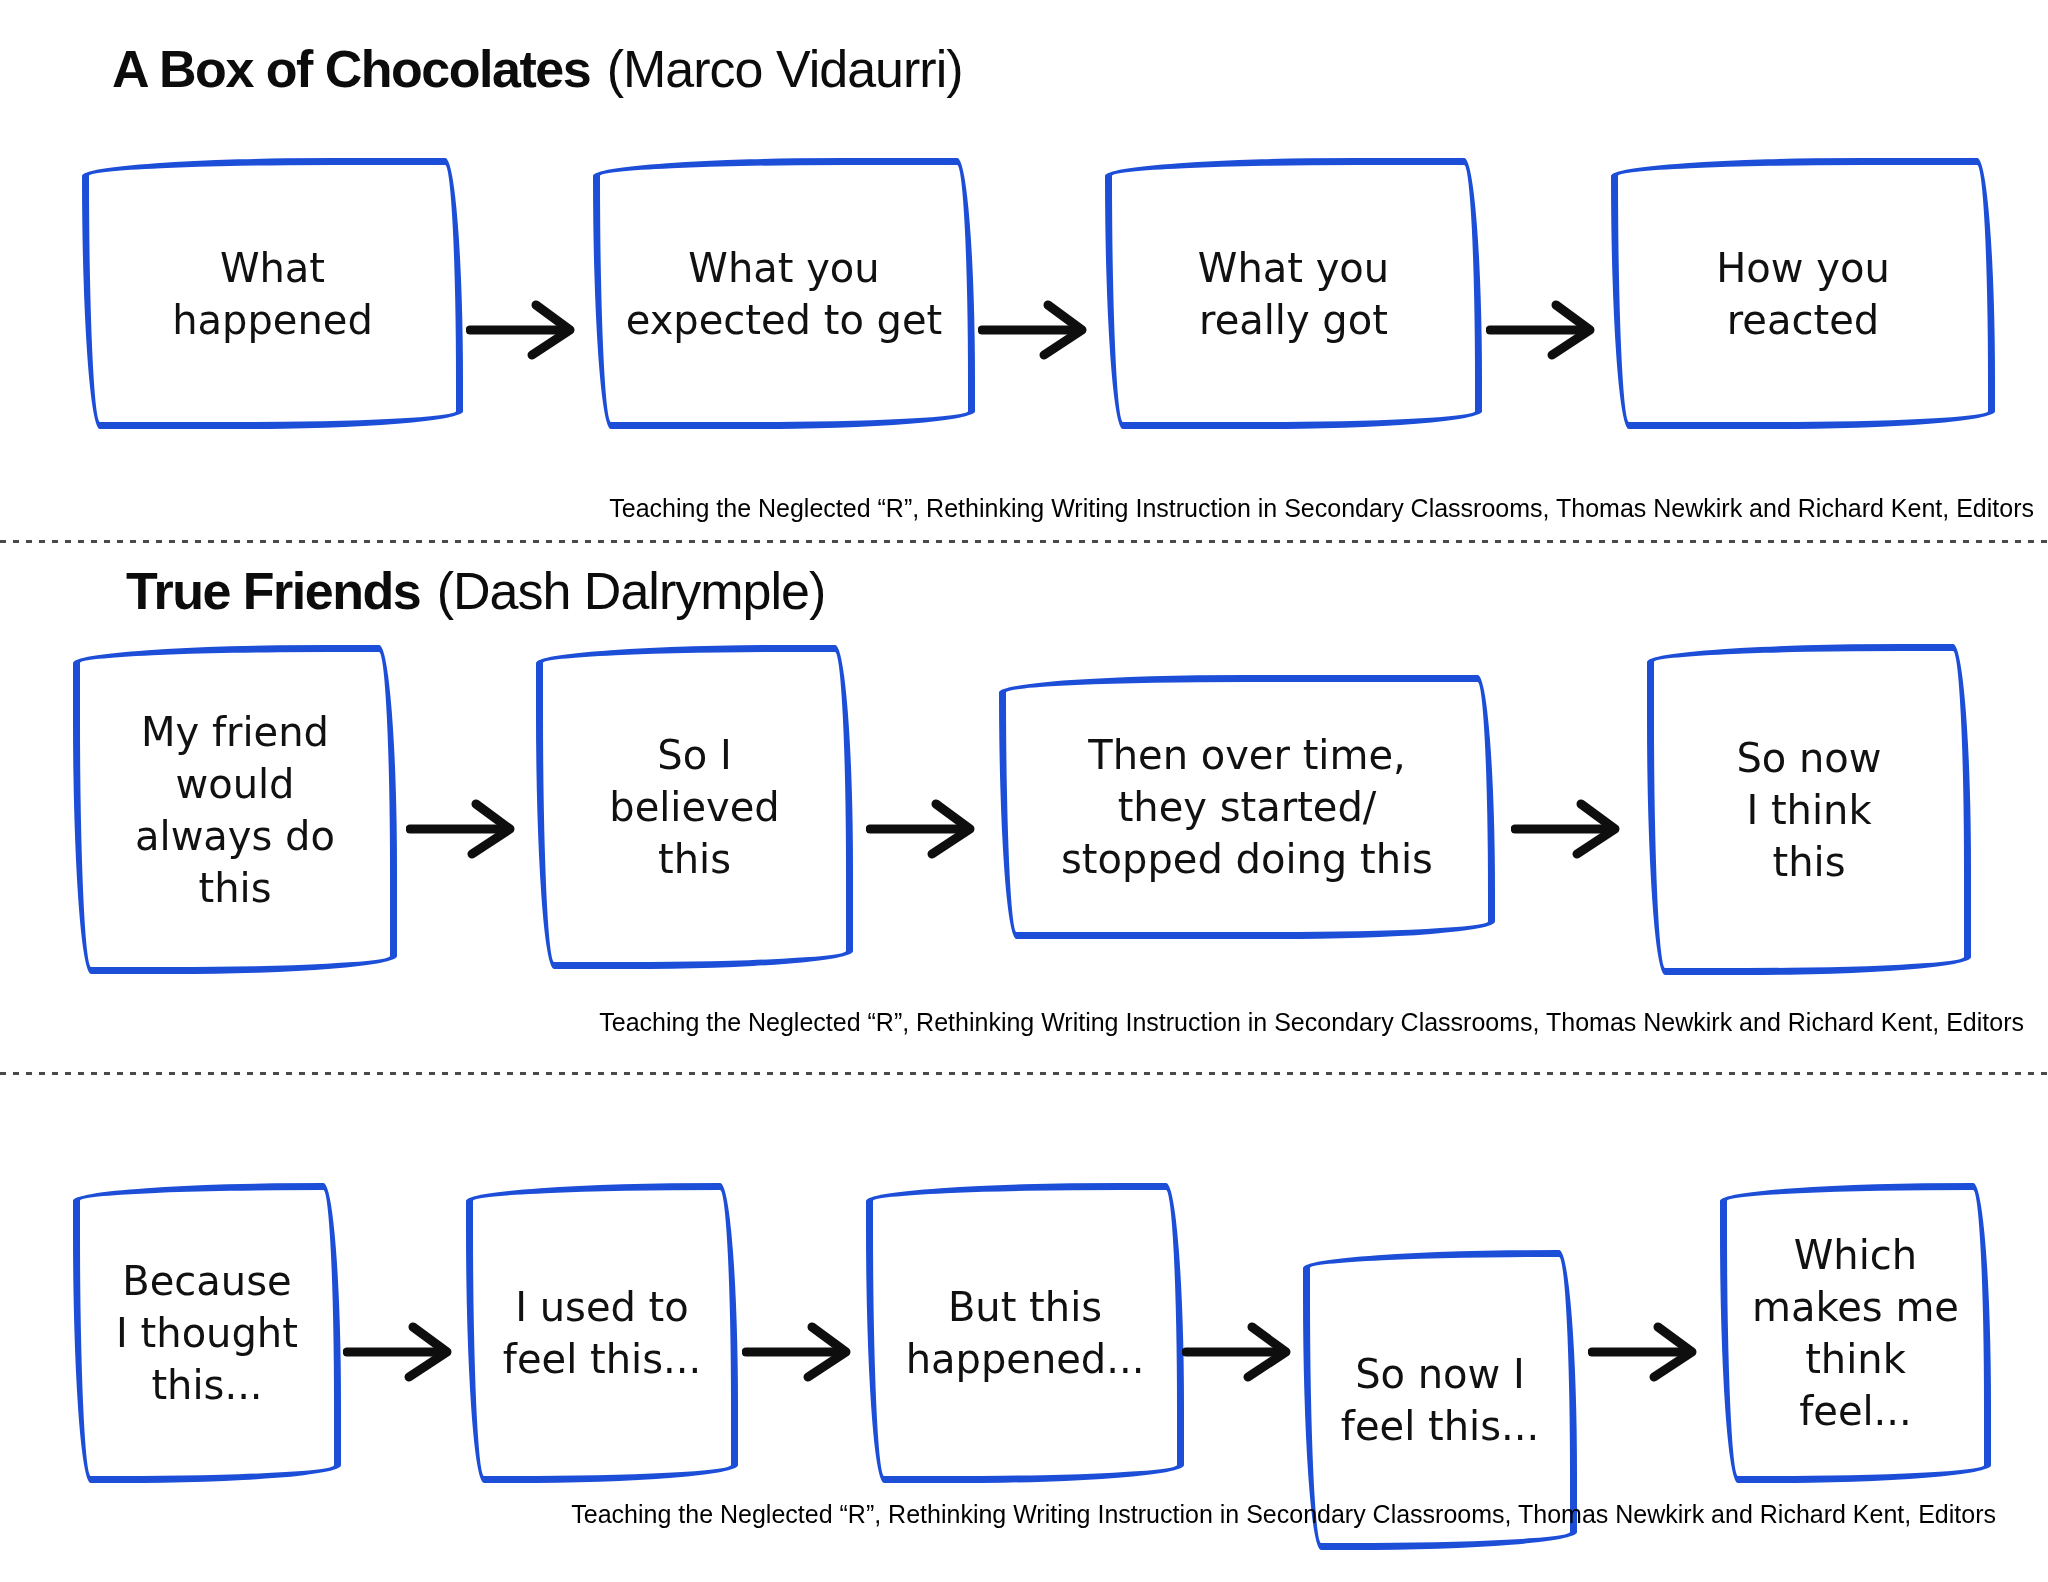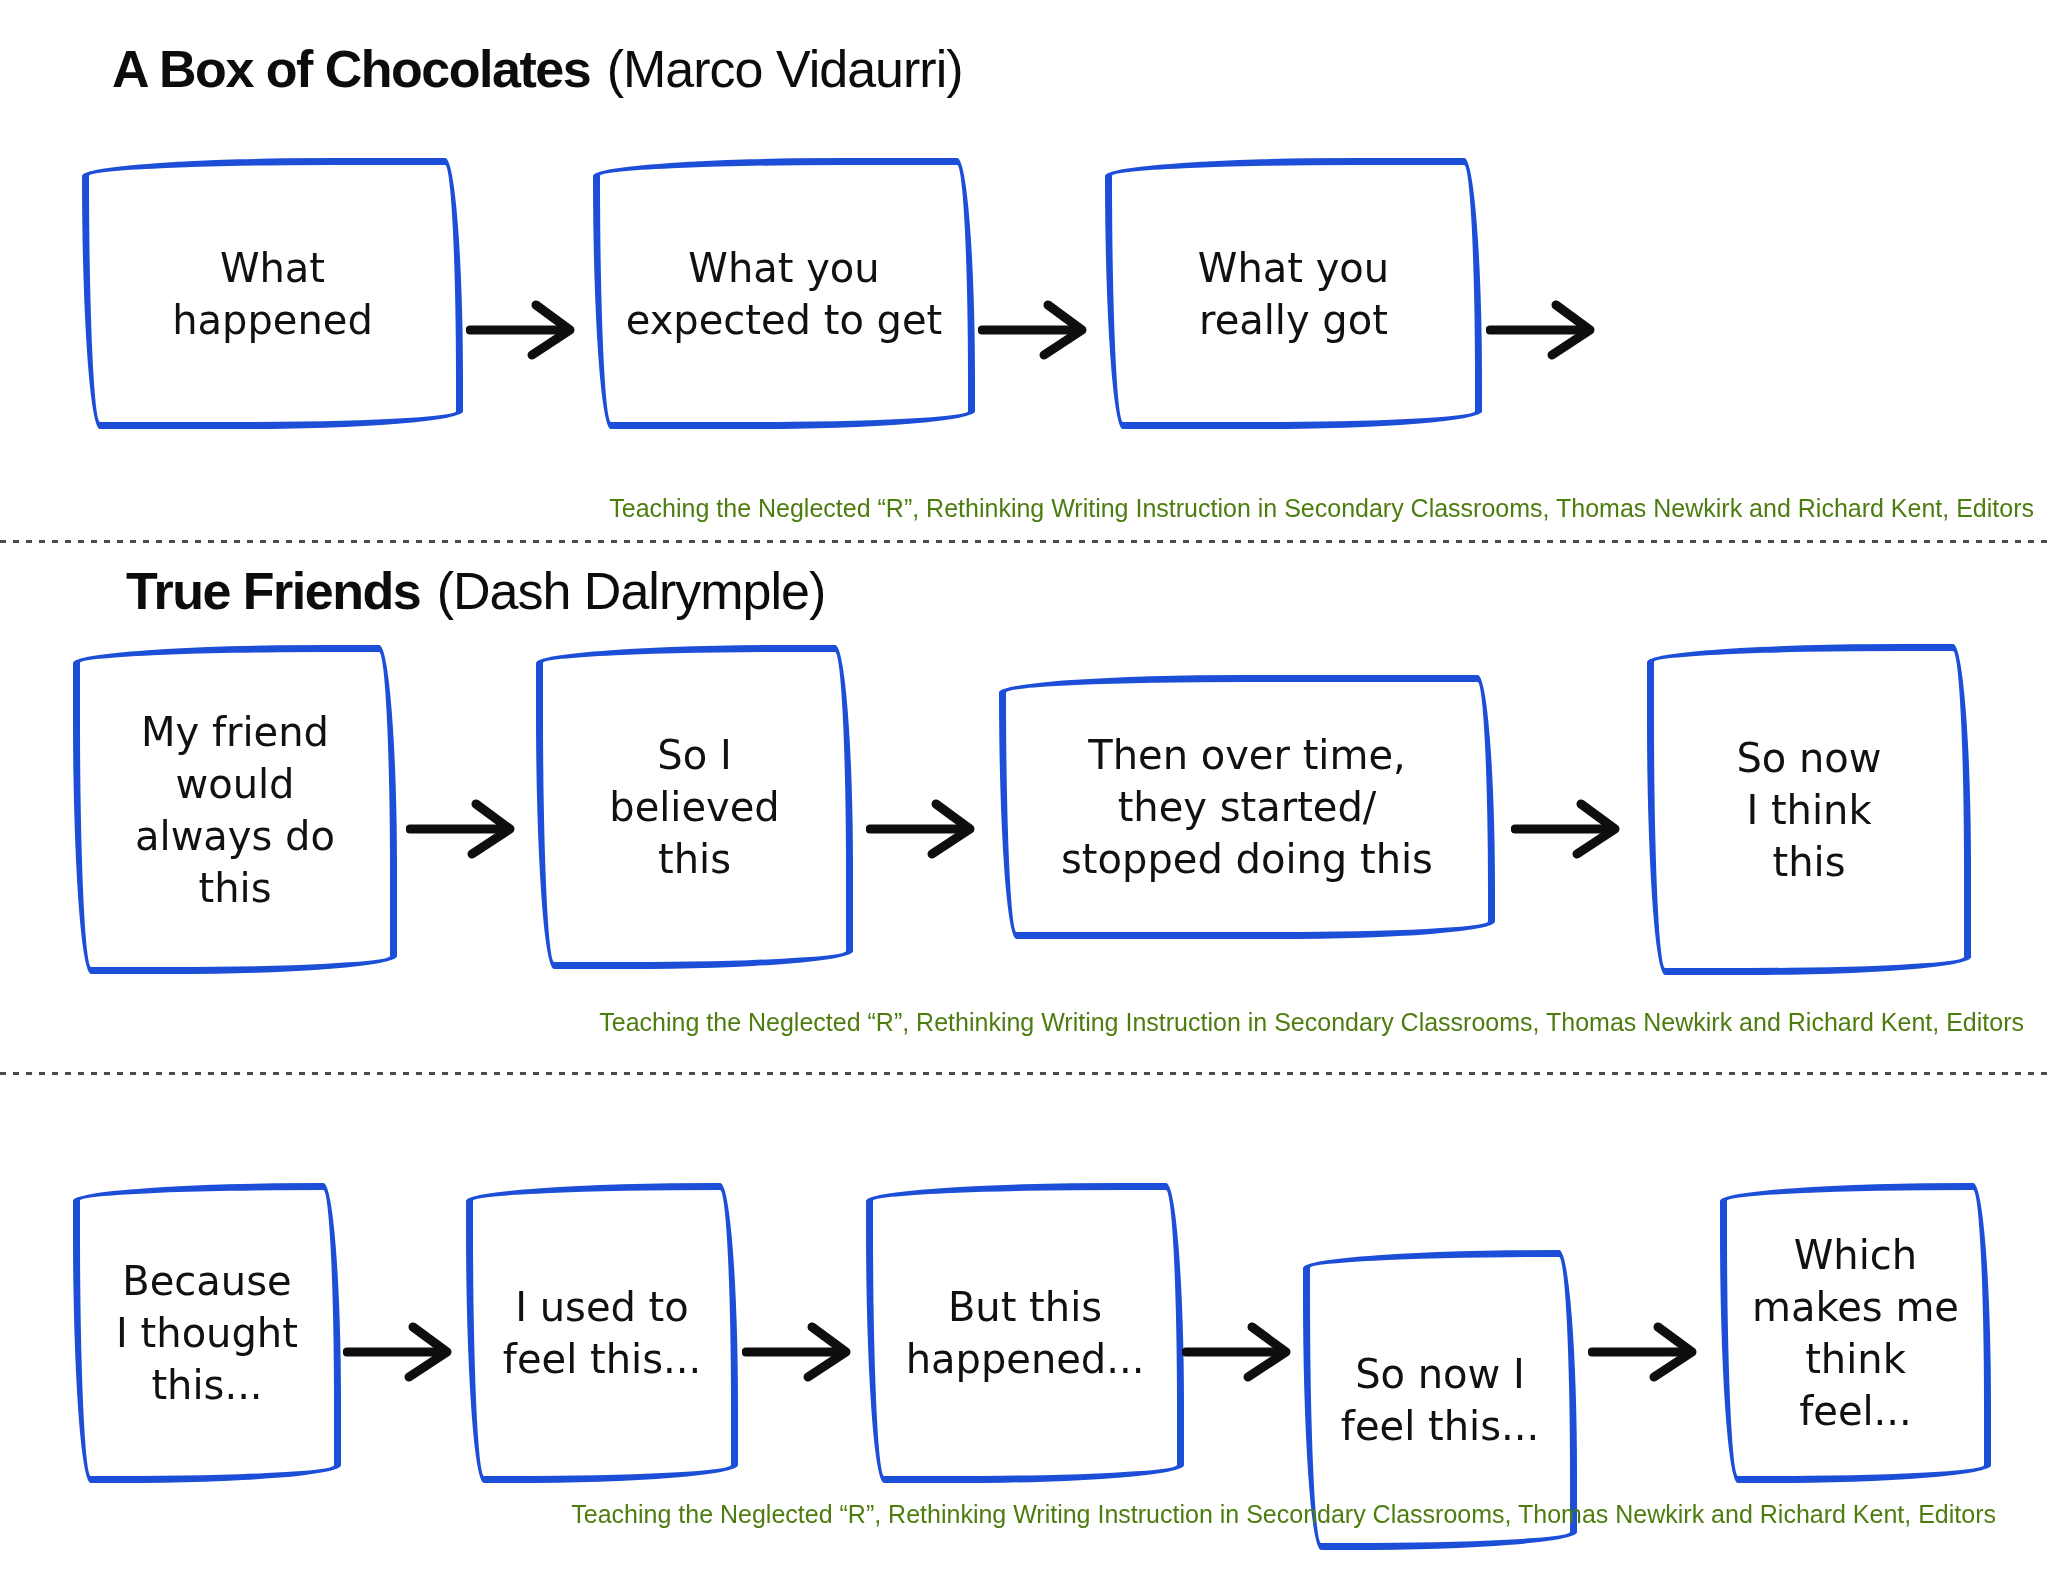--- a/index.html
+++ b/index.html
@@ -38,21 +38,21 @@
     font-size:40px;
     line-height:1.3;
     color:#111;
     white-space:pre-line;
   }
   .arrow{position:absolute;}
   .citation{
     position:absolute;
     font-family:"Liberation Sans",sans-serif;
     font-size:25px;
-    color:#4d7c0f;
+    color:#000000;
     white-space:nowrap;
   }
   .separator{
     position:absolute;
     left:0;width:2048px;height:3px;
     background:repeating-linear-gradient(90deg,#4a4a4a 0 6px,transparent 6px 13px);
   }
 </style>
 </head>
 <body>
@@ -65,20 +65,24 @@
       <span class="box-text">What
 happened</span>
     </div>
   <div class="sketch-box" style="left:593px;top:158px;width:382px;height:271px">
       <span class="box-text">What you
 expected to get</span>
     </div>
   <div class="sketch-box" style="left:1105px;top:158px;width:377px;height:271px">
       <span class="box-text">What you
 really got</span>
+    </div>
+  <div class="sketch-box" style="left:1611px;top:158px;width:384px;height:271px">
+      <span class="box-text">How you
+reacted</span>
     </div>
 
   <svg class="arrow" style="left:466px;top:295px" width="120" height="70" viewBox="0 0 120 70">
       <line x1="4" y1="35" x2="96" y2="35" stroke="#0e0e0e" stroke-width="9" stroke-linecap="round"></line>
       <path d="M70 10 L104 35 L66 60" fill="none" stroke="#0e0e0e" stroke-width="9" stroke-linecap="round" stroke-linejoin="round"></path>
     </svg>
   <svg class="arrow" style="left:978px;top:295px" width="120" height="70" viewBox="0 0 120 70">
       <line x1="4" y1="35" x2="96" y2="35" stroke="#0e0e0e" stroke-width="9" stroke-linecap="round"></line>
       <path d="M70 10 L104 35 L66 60" fill="none" stroke="#0e0e0e" stroke-width="9" stroke-linecap="round" stroke-linejoin="round"></path>
     </svg>

